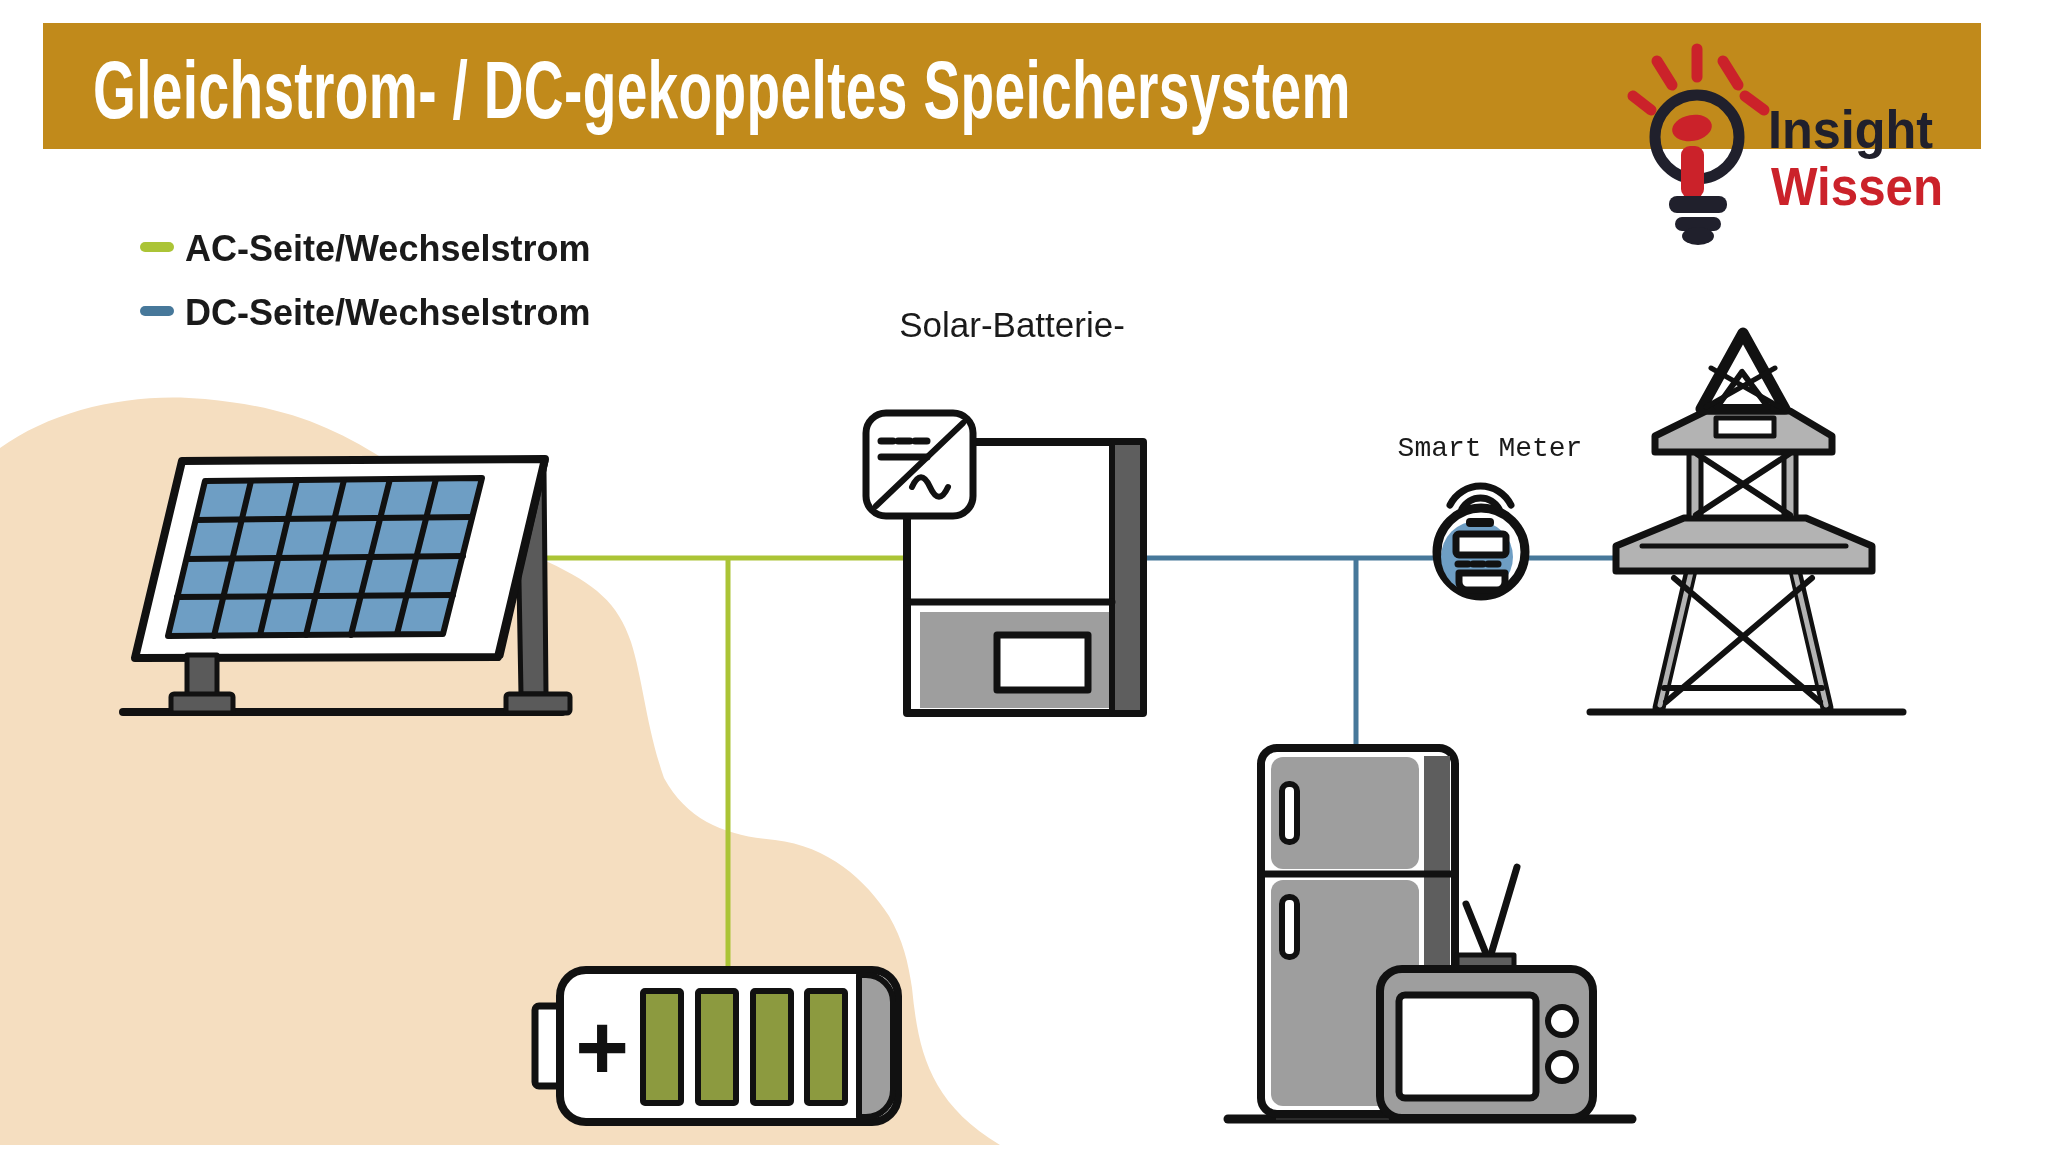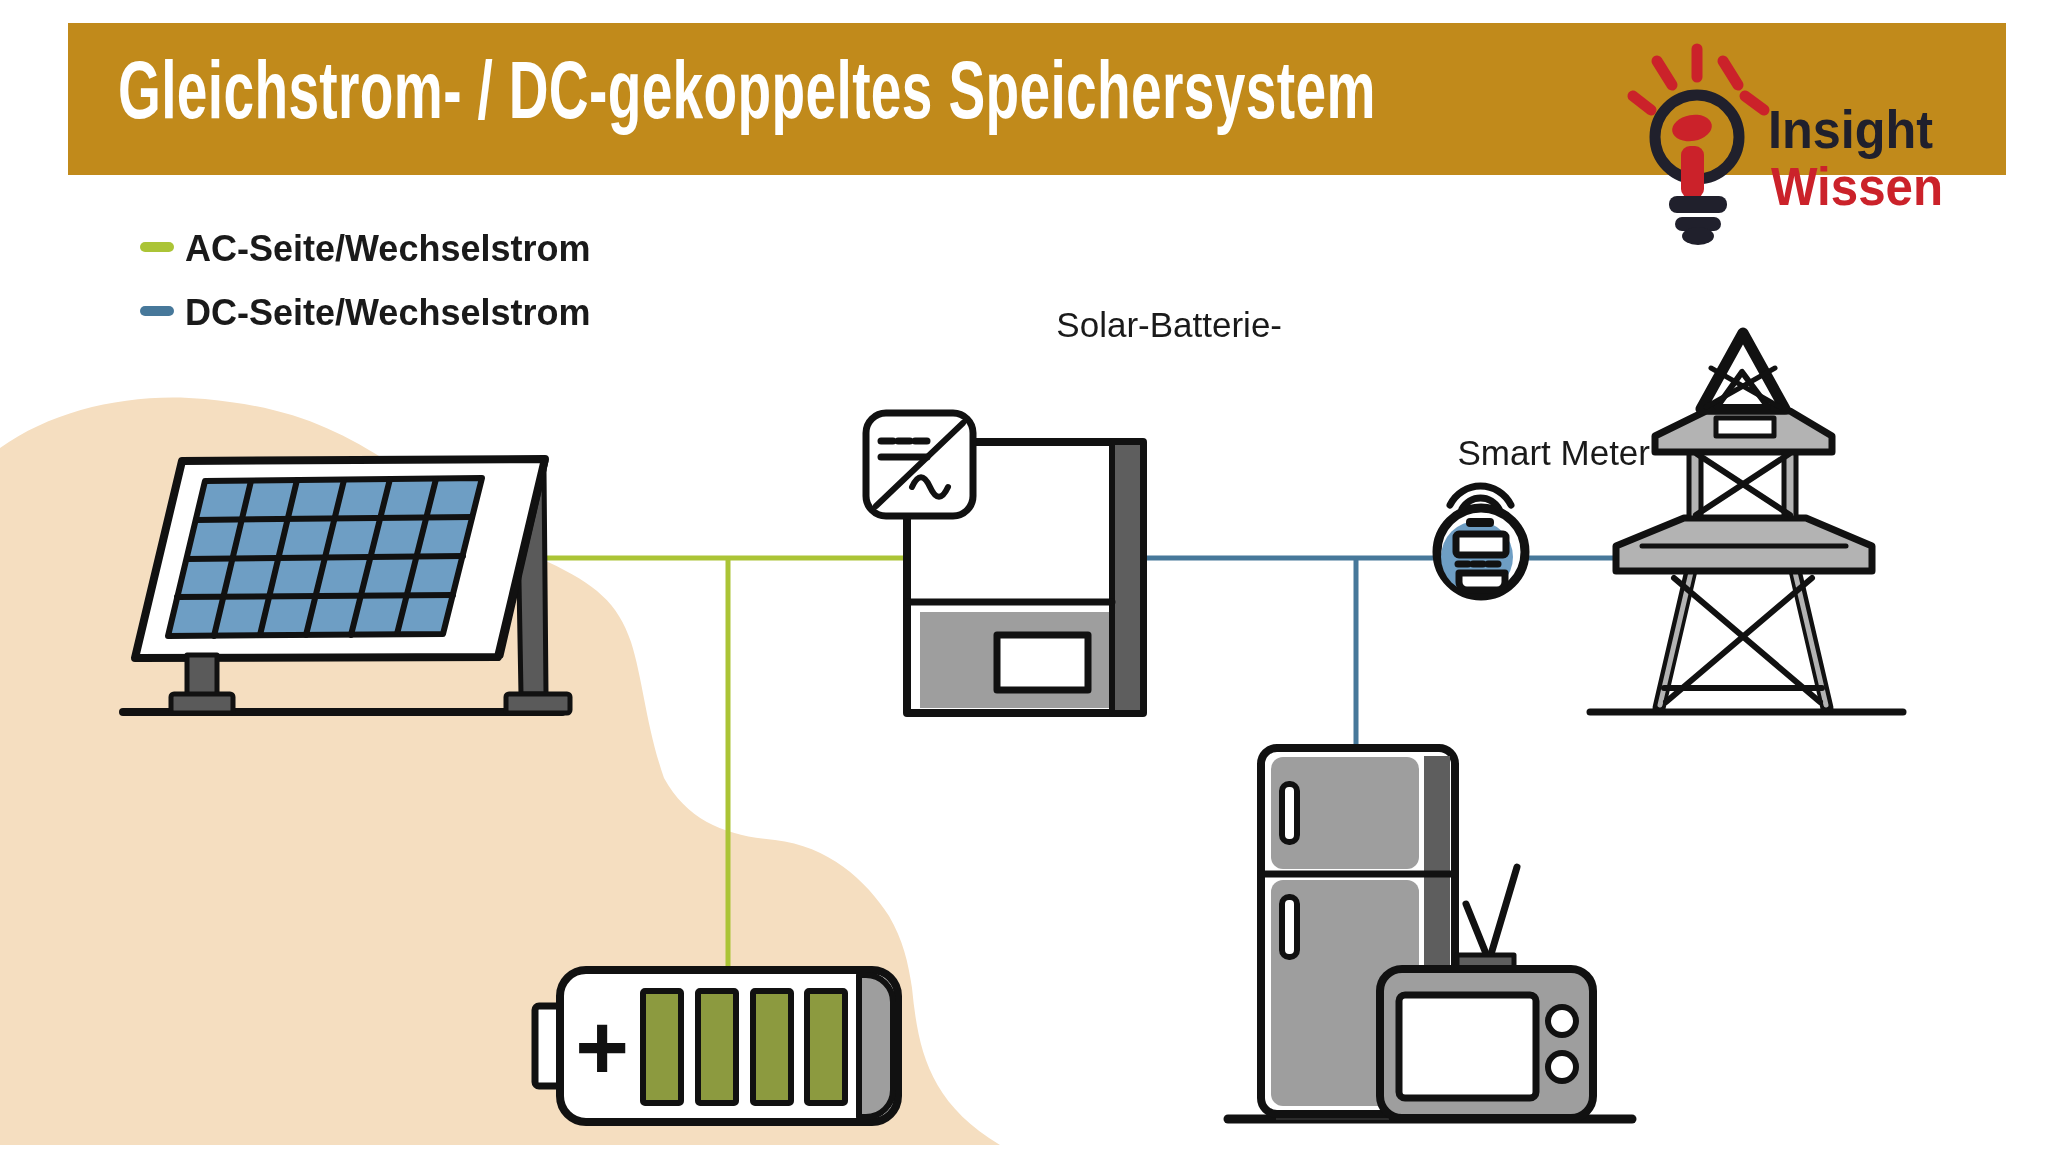--- a/index.html
+++ b/index.html
@@ -5,39 +5,39 @@
   :root{
     --ac-line:#ABC436; --dc-line:#47789A; --banner-orange:#C18A1B; --blob-tan:#F5DEC0;
     --panel-blue:#6E9EC4; --meter-blue:#6E9EC4; --battery-olive:#8C9A3F;
     --device-gray:#9E9E9E; --dark-gray:#5E5E5E; --tower-gray:#B3B3B3;
     --outline:#111111; --brand-red:#CB222A; --brand-dark:#20202C; --label-text:#1A1A1A;
   }
   html,body{margin:0;padding:0;background:#ffffff;}
   .stage{position:relative;width:2048px;height:1151px;background:#ffffff;overflow:hidden;
          font-family:"Liberation Sans", sans-serif;}
   .scene{position:absolute;left:0;top:0;z-index:1;}
-  .banner{position:absolute;left:68px;top:23px;width:1938px;height:152px;
+  .banner{position:absolute;left:43px;top:23px;width:1938px;height:126px;
           background:var(--banner-orange);z-index:2;}
   .banner-title{position:absolute;left:50px;top:0;height:135px;line-height:135px;
           font-size:81px;font-weight:700;color:#ffffff;white-space:nowrap;
           transform:scaleX(0.68);transform-origin:0 50%;letter-spacing:0.5px;}
   .logo-svg{position:absolute;left:1608px;top:34px;z-index:3;}
   .brand-top{position:absolute;left:1768px;top:99px;z-index:3;font-size:53px;font-weight:700;
           color:var(--brand-dark);transform:scaleX(0.95);transform-origin:0 0;white-space:nowrap;}
   .brand-bottom{position:absolute;left:1771px;top:156px;z-index:3;font-size:53px;font-weight:700;
           color:var(--brand-red);transform:scaleX(0.93);transform-origin:0 0;white-space:nowrap;}
   .legend{position:absolute;left:140px;top:228px;z-index:2;}
   .legend-item{position:relative;height:64px;}
   .legend-swatch{position:absolute;left:0;top:14px;width:34px;height:10px;border-radius:5px;}
   .legend-swatch.ac{background:var(--ac-line);}
   .legend-swatch.dc{background:var(--dc-line);}
   .legend-label{position:absolute;left:45px;top:0;font-size:36px;color:var(--label-text);white-space:nowrap;font-weight:bold;}
-  .node-label{position:absolute;z-index:2;color:var(--label-text);text-align:right;}
+  .node-label{position:absolute;z-index:2;color:var(--label-text);text-align:center;}
   .inverter-label{left:742px;top:303px;width:540px;font-size:35px;line-height:43px;}
-  .meter-label{left:1330px;top:433px;width:320px;font-size:35px;}
+  .meter-label{left:1330px;top:433px;width:320px;font-size:28px;font-family:Liberation Mono, monospace;}
 </style>
 </head>
 <body>
 
 <div class="stage">
 
   <svg class="scene" width="2048" height="1151" viewBox="0 0 2048 1151">
 
     <path d="M 0,448
          C 55,408 135,392 205,399

